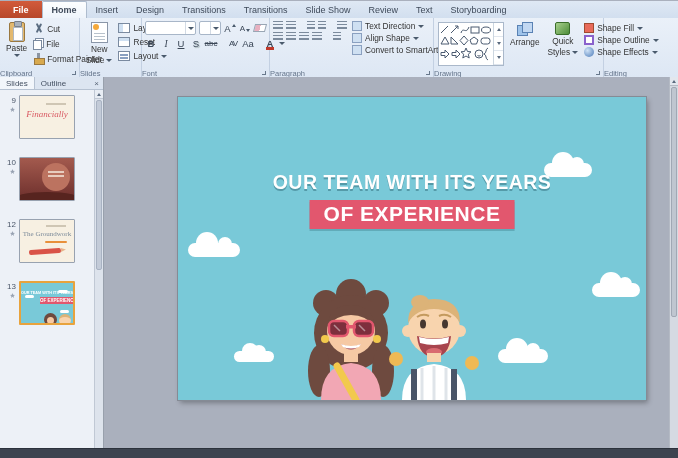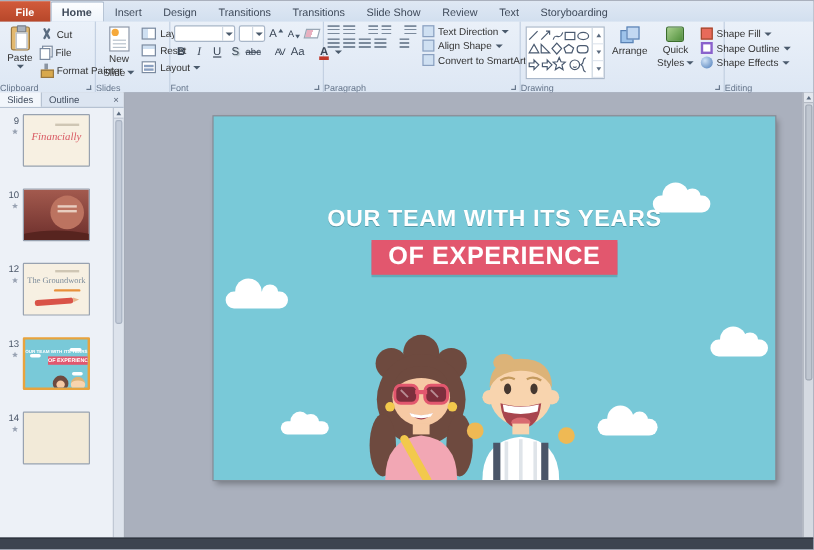--- a/index.html
+++ b/index.html
@@ -453,27 +453,20 @@
             <span class="mcloud" style="left:4px;top:12px;width:9px;"></span>
             <span class="mcloud" style="right:5px;top:7px;width:10px;"></span>
             <span class="mcloud" style="right:4px;bottom:10px;width:9px;"></span>
             <div class="mtitle">OUR TEAM WITH ITS YEARS</div>
             <div class="mbanner">OF EXPERIENCE</div>
             <span class="mchar mw"></span>
             <span class="mchar mm"></span>
           </div>
         </div>
 
-        <div class="thumb-item">
-          <div class="thumb-meta">
-            <span class="tnum">14</span>
-            <span class="tstar"></span>
-          </div>
-          <div class="thumb t14"></div>
-        </div>
 
       </div>
 
       <div class="pscroll">
         <div class="up">
             <span class="tri-up"></span>
           </div>
         <div class="pthumb"></div>
       </div>
     </div>

